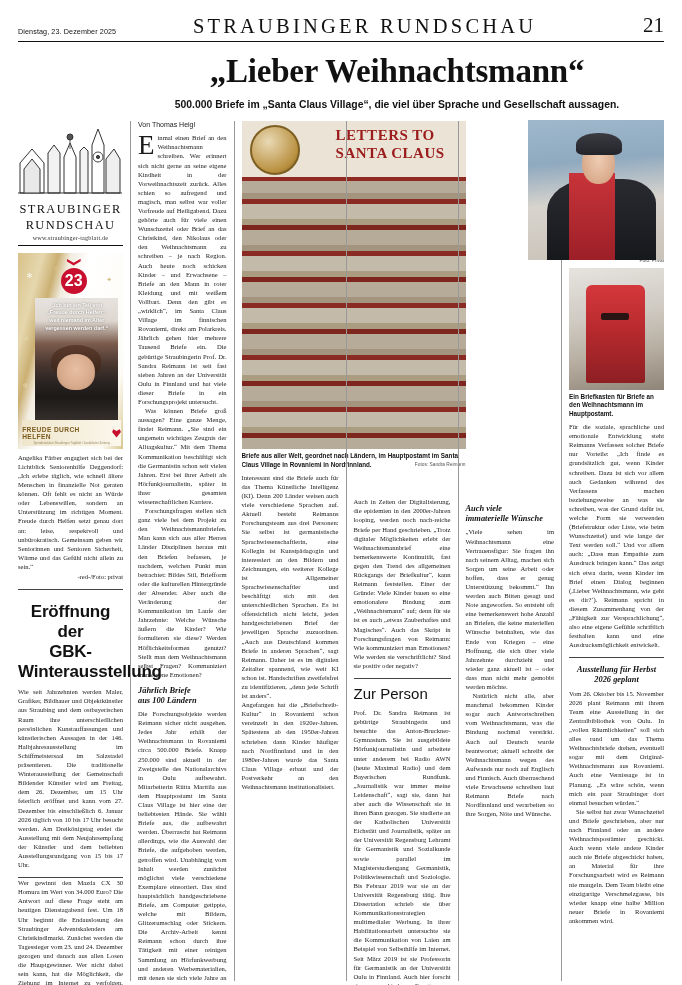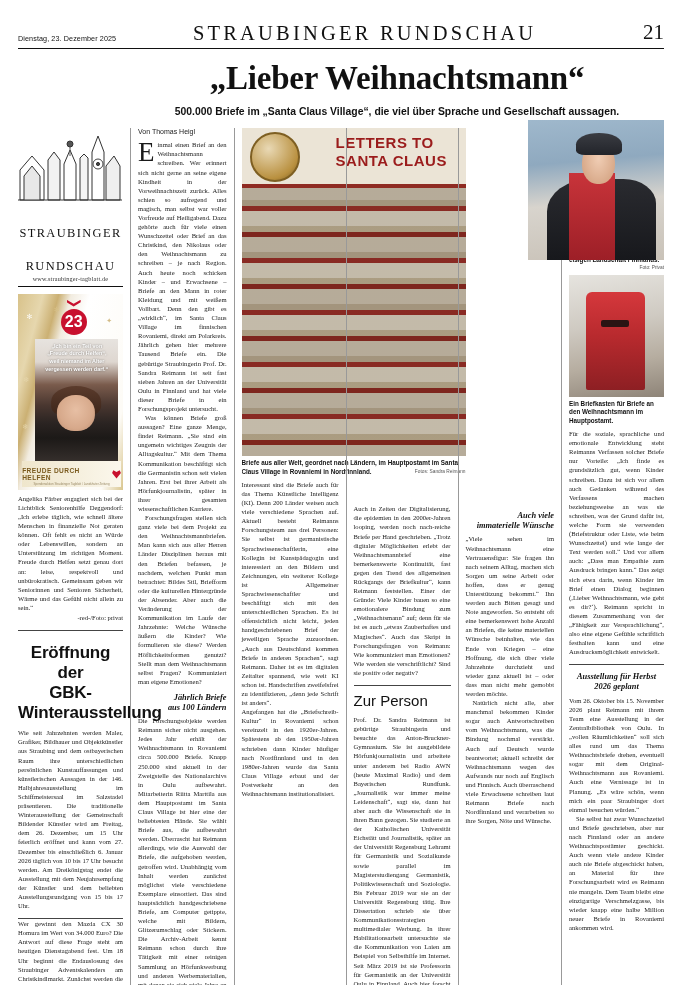--- a/index.html
+++ b/index.html
@@ -18,21 +18,21 @@
     width: 682px; height: 985px;
     box-sizing: border-box;
     padding: 0 18px;
   }
 
   
   .masthead {
     display: flex;
     align-items: flex-end;
     justify-content: space-between;
-    padding-top: 20px;
+    padding-top: 13px;
     padding-bottom: 3px;
   }
   .masthead-date {
     font-family: "Liberation Sans", sans-serif;
     font-size: 7.2px;
     letter-spacing: .1px;
     color: #111;
     padding-bottom: 2px;
     white-space: nowrap;
   }
@@ -137,41 +137,41 @@
     text-align: center;
     letter-spacing: -.2px;
   }
   h3.subsec {
     margin: 7px 0 3px;
     font-family: "Liberation Serif", serif;
     font-style: italic;
     font-weight: 700;
     font-size: 8.4px;
     line-height: 1.2;
-    text-align: right;
+    text-align: left;
   }
   .sec-rule-top {
     border-top: .7px solid #444;
     margin: 8px 0 0;
   }
 
   
   .logo-box { padding-top: 2px; }
   .logo-art {
     width: 100%; height: 78px;
     position: relative;
     overflow: hidden;
   }
   .logo-name {
     text-align: center;
     font-family: "Liberation Serif", serif;
     font-size: 12.4px;
     letter-spacing: 1.4px;
     line-height: 1.15;
-    margin-top: 18px;
+    margin-top: 1px;
   }
   .logo-url {
     text-align: center;
     font-family: "Liberation Serif", serif;
     font-size: 6.2px;
     letter-spacing: .2px;
     margin-top: 2px;
     color: #333;
   }
   .logo-rule { border-top: 1px solid #111; margin-top: 4px; }
@@ -301,21 +301,21 @@
     position: absolute;
     left: 0; right: 0; top: 0;
     height: 56px;
     background: #ebe4d6;
     border-bottom: 4px solid #8f2b22;
     overflow: hidden;
   }
   .shelf-sign-text {
     position: absolute;
     left: 42%; top: 6px;
-    font-family: Liberation Sans, sans-serif;
+    font-family: Liberation Serif, serif;
     font-weight: 700;
     font-size: 15px;
     letter-spacing: .5px;
     color: #9b1c1c;
     line-height: 1.15;
   }
   .shelf-globe {
     position: absolute;
     left: 8px; top: 4px;
     width: 46px; height: 46px;

